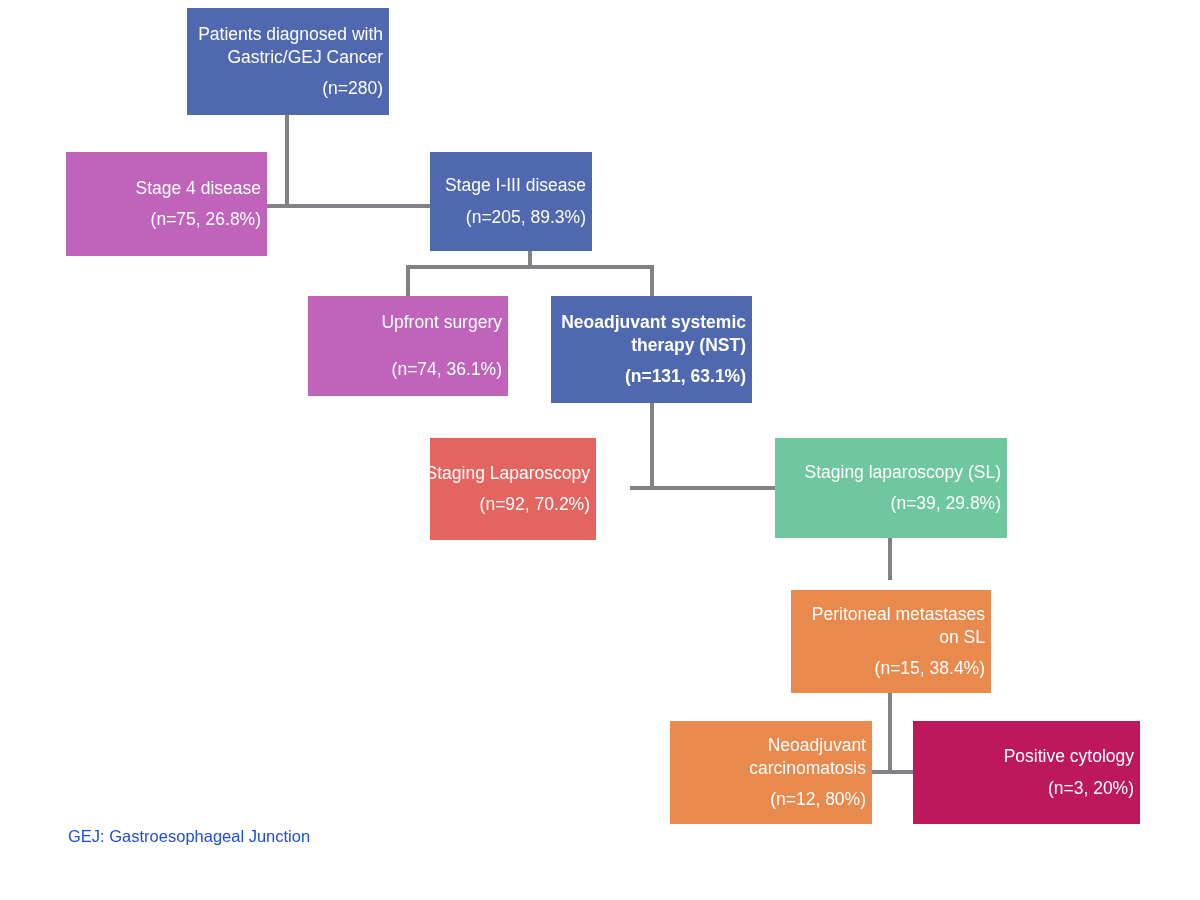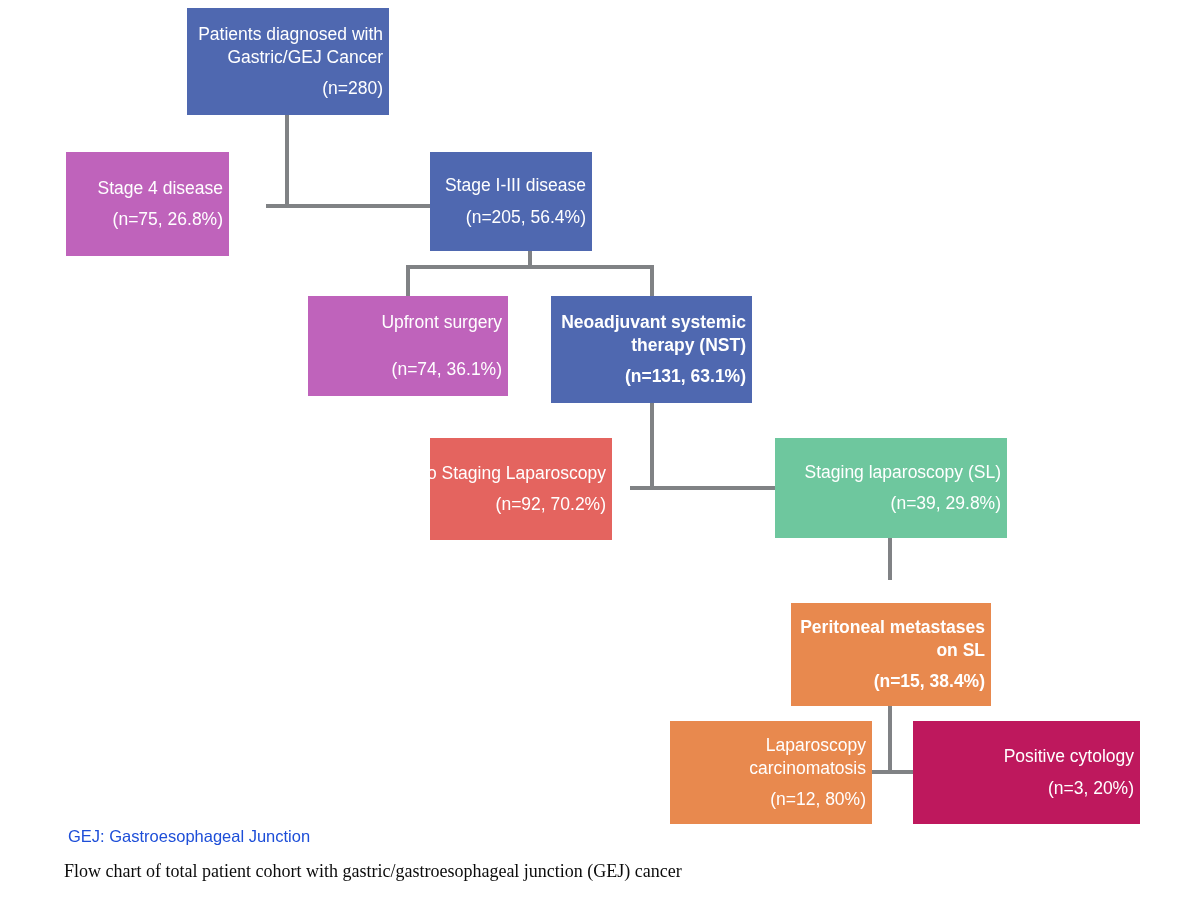--- a/index.html
+++ b/index.html
@@ -86,65 +86,64 @@
 
   <div class="connector" style="left:888px; top:682px; width:4px; height:92px;"></div>
   <div class="connector" style="left:872px; top:770px; width:44px; height:4px;"></div>
 
   <div class="node" style="left:187px; top:8px; width:202px; height:107px; background:#4f68b0;">
     <span class="nline">Patients diagnosed with</span>
     <span class="nline">Gastric/GEJ Cancer</span>
     <span class="ncount">(n=280)</span>
   </div>
 
-  <div class="node" style="left:66px; top:152px; width:163px; height:104px; background:#bf63bb;">
+  <div class="node" style="left:66px; top:152px; width:201px; height:104px; background:#bf63bb;">
     <span class="nline">Stage 4 disease</span>
     <span class="ncount">(n=75, 26.8%)</span>
   </div>
 
   <div class="node" style="left:430px; top:152px; width:162px; height:99px; background:#4f68b0;">
     <span class="nline">Stage I-III disease</span>
-    <span class="ncount">(n=205, 56.4%)</span>
+    <span class="ncount">(n=205, 89.3%)</span>
   </div>
 
   <div class="node" style="left:308px; top:296px; width:200px; height:100px; background:#bf63bb;gap:16px;">
     <span class="nline">Upfront surgery</span>
     <span class="ncount">(n=74, 36.1%)</span>
   </div>
 
   <div class="node" style="left:551px; top:296px; width:201px; height:107px; background:#4f68b0;font-weight:bold;">
     <span class="nline">Neoadjuvant systemic</span>
     <span class="nline">therapy (NST)</span>
     <span class="ncount">(n=131, 63.1%)</span>
   </div>
 
-  <div class="node" style="left:430px; top:438px; width:182px; height:102px; background:#e4645f;">
+  <div class="node" style="left:430px; top:438px; width:166px; height:102px; background:#e4645f;">
     <span class="nline">No Staging Laparoscopy</span>
     <span class="ncount">(n=92, 70.2%)</span>
   </div>
 
   <div class="node" style="left:775px; top:438px; width:232px; height:100px; background:#6ec79e;">
     <span class="nline">Staging laparoscopy (SL)</span>
     <span class="ncount">(n=39, 29.8%)</span>
   </div>
 
-  <div class="node" style="left:791px; top:603px; width:200px; height:103px; background:#e8894e;font-weight:bold;">
+  <div class="node" style="left:791px; top:590px; width:200px; height:103px; background:#e8894e;">
     <span class="nline">Peritoneal metastases</span>
     <span class="nline">on SL</span>
     <span class="ncount">(n=15, 38.4%)</span>
   </div>
 
   <div class="node" style="left:670px; top:721px; width:202px; height:103px; background:#e8894e;">
-    <span class="nline">Laparoscopy</span>
+    <span class="nline">Neoadjuvant</span>
     <span class="nline">carcinomatosis</span>
     <span class="ncount">(n=12, 80%)</span>
   </div>
 
   <div class="node" style="left:913px; top:721px; width:227px; height:103px; background:#be185d;">
     <span class="nline">Positive cytology</span>
     <span class="ncount">(n=3, 20%)</span>
   </div>
 
   <div class="caption-abbrev">GEJ: Gastroesophageal Junction</div>
 
-  <div class="caption-main">Flow chart of total patient cohort with gastric/gastroesophageal junction (GEJ) cancer</div>
 
 </div>
 
 </body></html>

